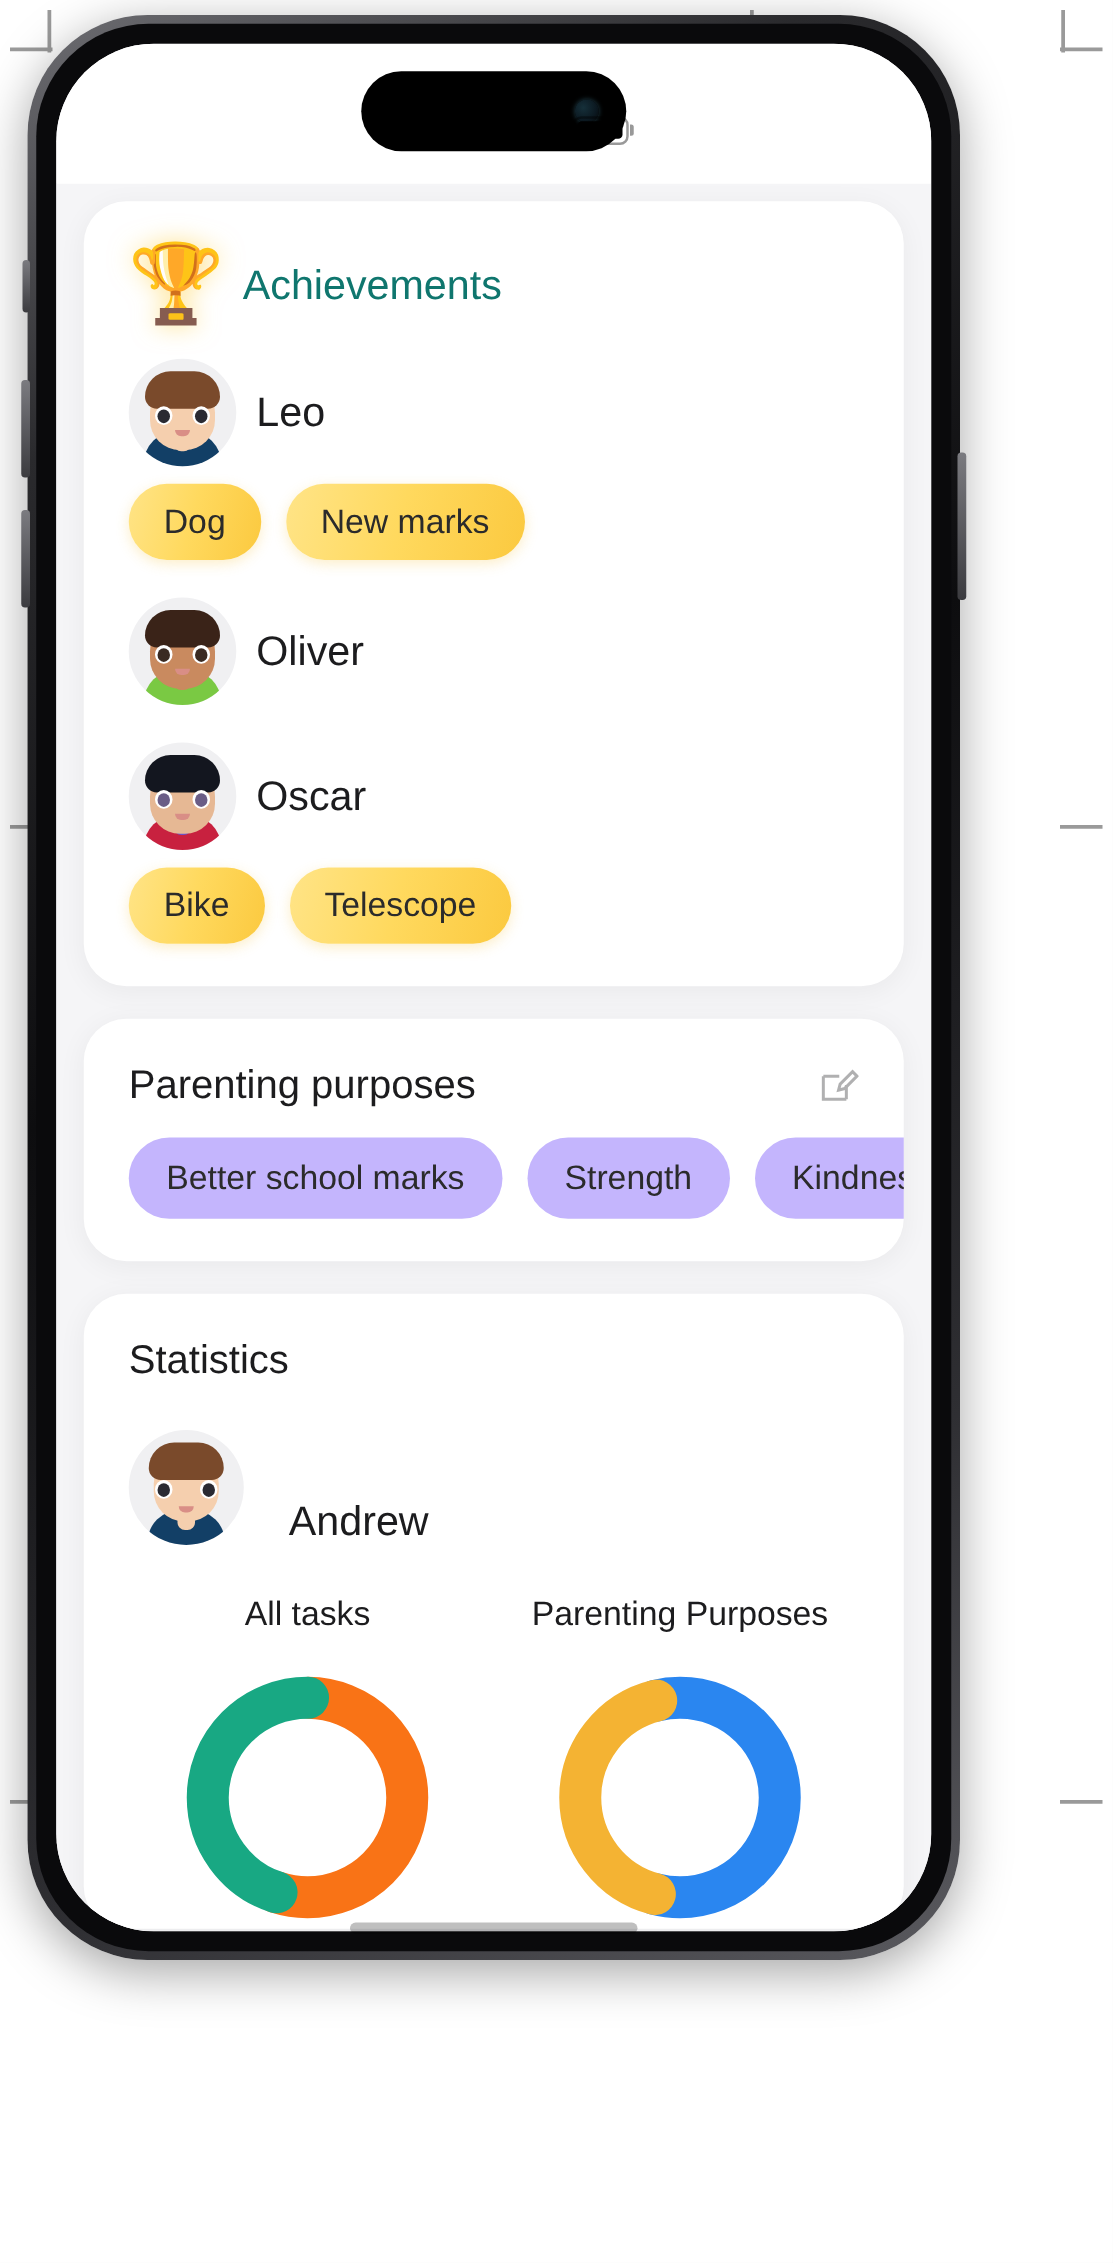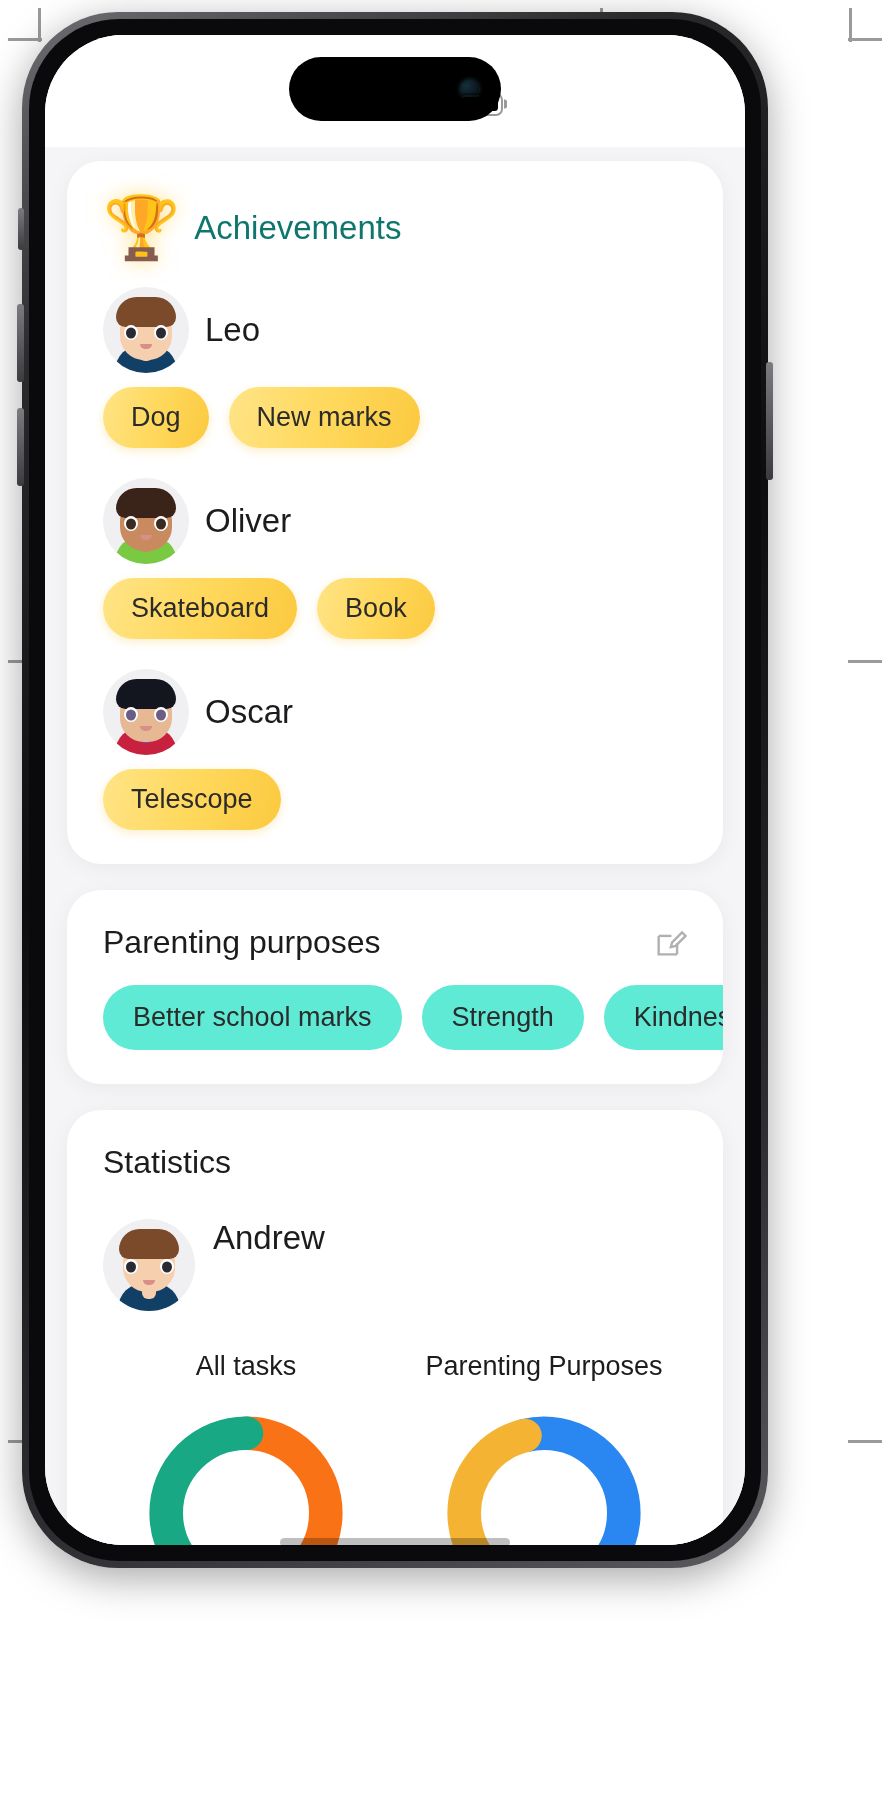--- a/index.html
+++ b/index.html
@@ -245,37 +245,37 @@
     padding: 0 36px; margin-bottom: 24px;
   }
   .pp-title { font-size: 32px; font-weight: 400; color: #1c1c1e; }
   .edit-icon { width: 34px; height: 34px; opacity: .34; }
   .pp-row {
     display: flex; gap: 20px;
     padding: 0 36px;
     white-space: nowrap;
   }
   .pp-pill {
-    background: #5eead4;
+    background: #c4b5fd;
     border-radius: 40px;
     padding: 17px 30px;
     font-size: 27px;
     color: #2b2b2b;
     white-space: nowrap;
     flex: 0 0 auto;
   }
 
   
   .stats-card { padding: 34px 0 0 0; min-height: 400px; }
   .stats-title {
     font-size: 32px; font-weight: 400; color: #1c1c1e;
     padding: 0 36px; margin-bottom: 38px;
   }
   .stats-user {
-    display:flex; align-items:flex-start; gap:18px;
+    display:flex; align-items:flex-end; gap:36px;
     padding: 0 36px; margin-bottom: 40px;
   }
   .stats-user .avatar { width: 92px; height: 92px; }
   .stats-user-name { font-size: 33px; color: #1c1c1e; }
 
   .donut-row {
     display: flex;
     padding: 0 30px;
   }
   .donut-col { flex: 1 1 0; display: flex; flex-direction: column; align-items: center; }
@@ -384,44 +384,41 @@
                 <div class="av-eye l">
                     <span style="position:absolute;left:50%;top:50%;transform:translate(-50%,-50%);width:10px;height:11px;border-radius:50%;background:#3a2a22;display:block"></span>
                   </div>
                 <div class="av-eye r">
                     <span style="position:absolute;left:50%;top:50%;transform:translate(-50%,-50%);width:10px;height:11px;border-radius:50%;background:#3a2a22;display:block"></span>
                   </div>
                 <div class="av-mouth"></div>
               </div>
               <div class="kid-name">Oliver</div>
             </div>
-            <div class="pill-row">
-              <div class="pill">Skateboard</div>
-              <div class="pill">Book</div>
-            </div>
           </div>
 
           <div class="kid-block">
             <div class="kid-head">
               <div class="avatar">
                 <div class="av-body" style="background:#c8213f"></div>
                 <div class="av-collar" style="background:#6a53c9"></div>
                 <div class="av-face" style="background:#e6b894"></div>
                 <div class="av-hair" style="background:#13161f"></div>
                 <div class="av-eye l">
                     <span style="position:absolute;left:50%;top:50%;transform:translate(-50%,-50%);width:10px;height:11px;border-radius:50%;background:#6a5d86;display:block"></span>
                   </div>
                 <div class="av-eye r">
                     <span style="position:absolute;left:50%;top:50%;transform:translate(-50%,-50%);width:10px;height:11px;border-radius:50%;background:#6a5d86;display:block"></span>
                   </div>
                 <div class="av-mouth"></div>
               </div>
               <div class="kid-name">Oscar</div>
             </div>
             <div class="pill-row">
+              <div class="pill">Bike</div>
               <div class="pill">Telescope</div>
             </div>
           </div>
         </div>
 
         <div class="card pp-card">
           <div class="pp-head">
             <div class="pp-title">Parenting purposes</div>
             <svg class="edit-icon" viewBox="0 0 24 24" fill="none" stroke="#1c1c1e" stroke-width="1.7">
               <path d="M4 7 v13 h13"></path>

